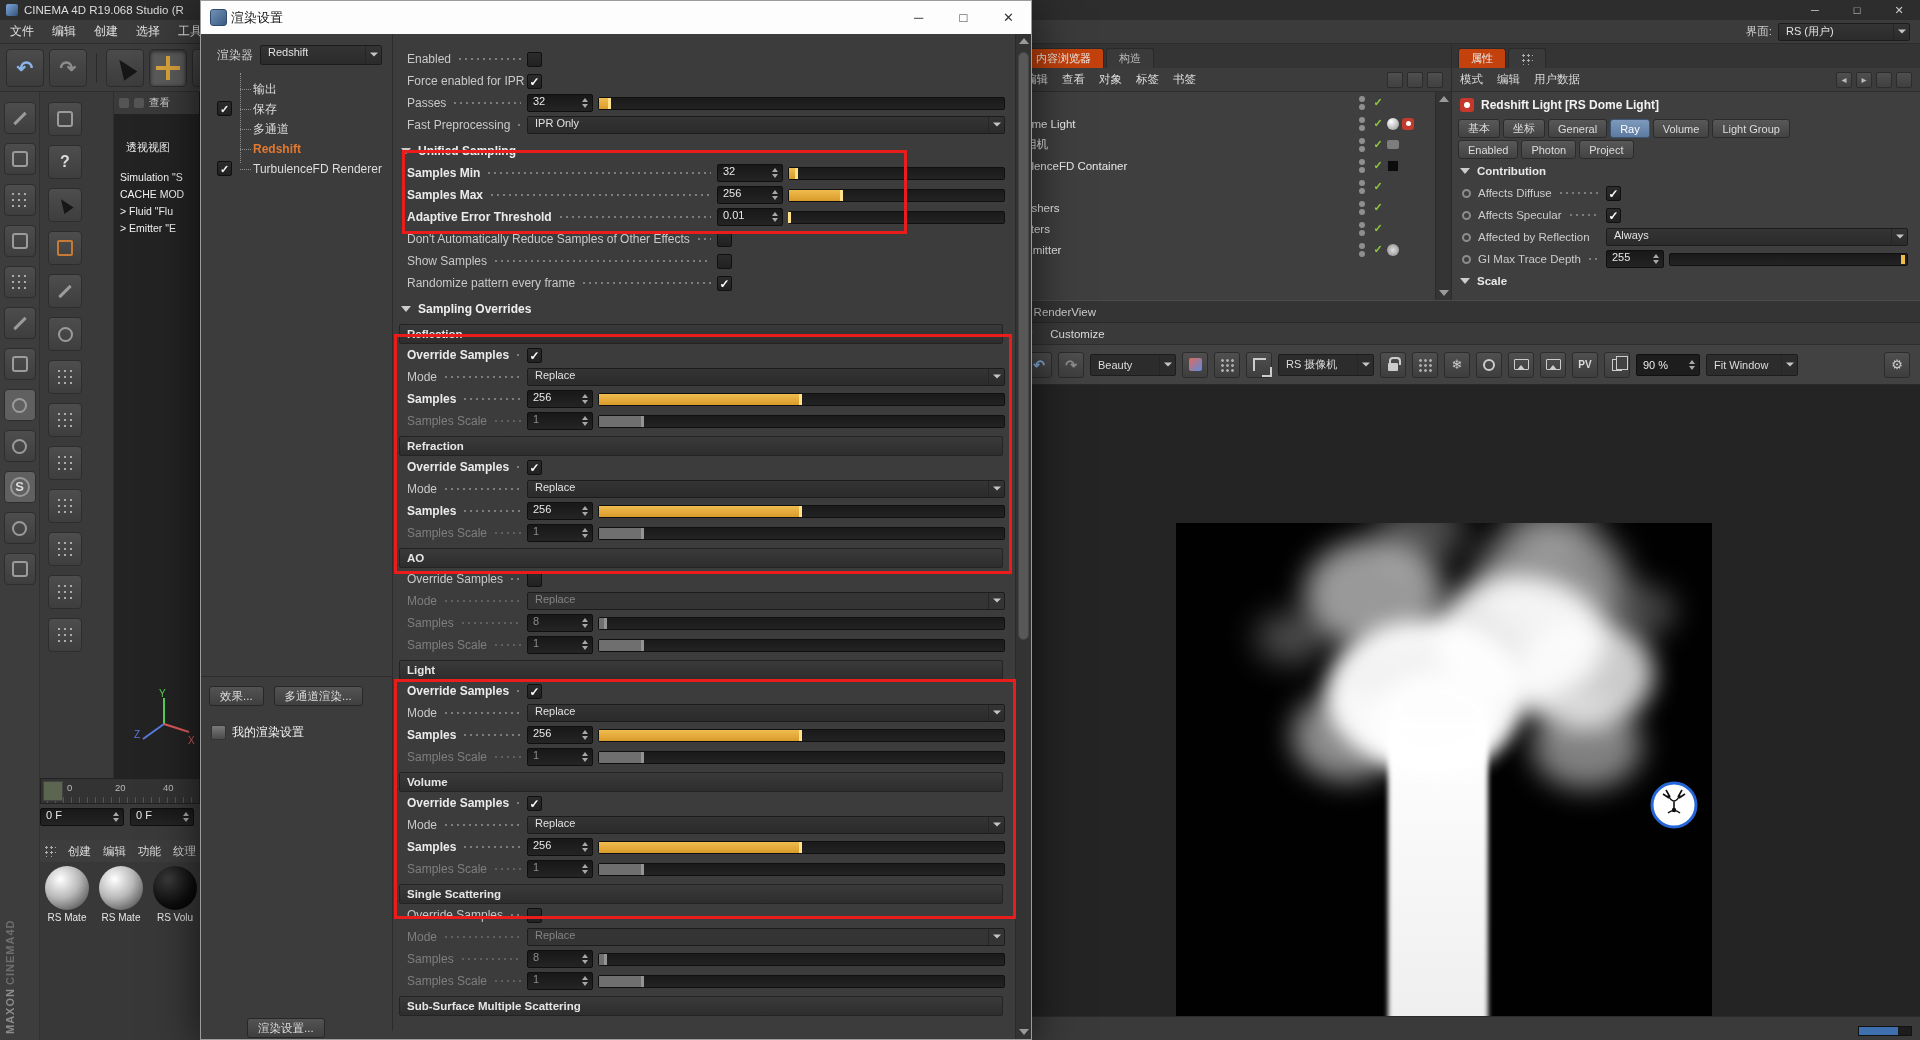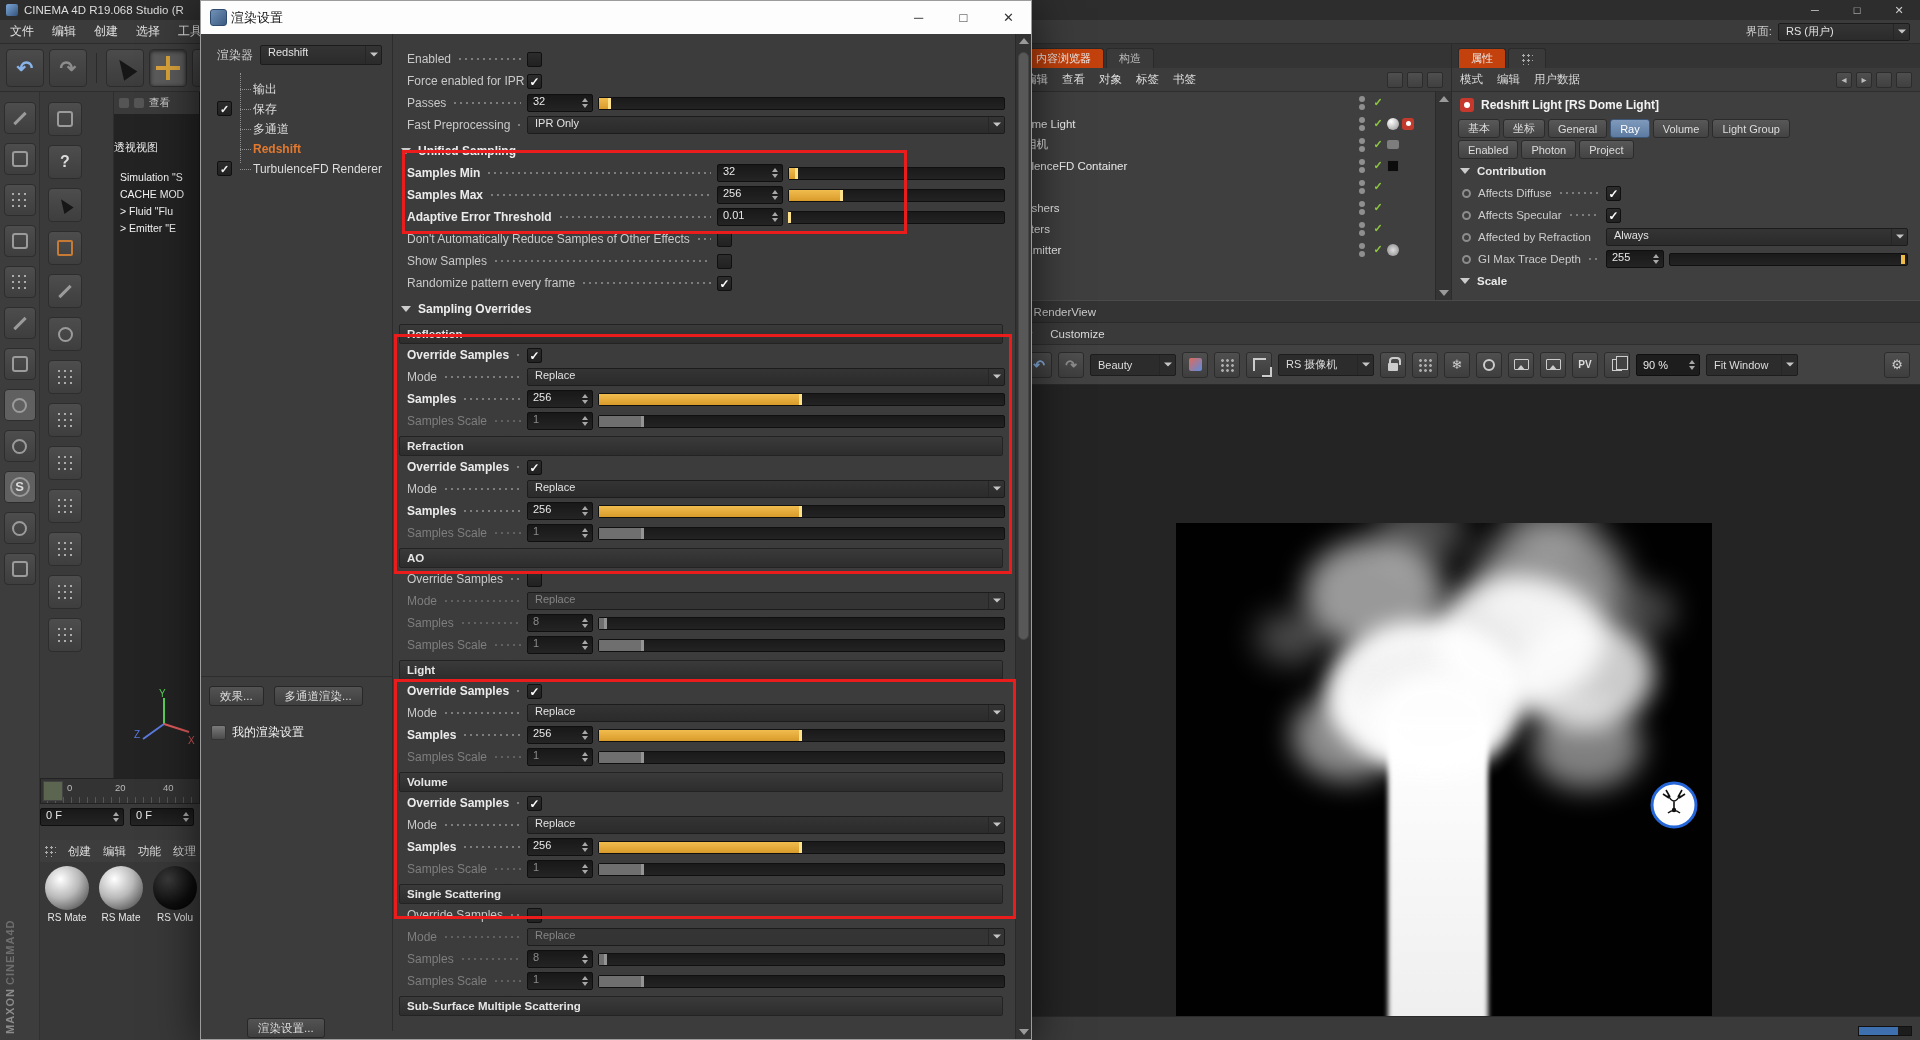--- a/index.html
+++ b/index.html
@@ -37,21 +37,21 @@
   .shC{width:19px;height:19px;background-image:radial-gradient(#ababab 1.3px,rgba(0,0,0,0) 1.5px);background-size:6px 6px}
   .shD{width:16px;height:3px;background:#9b9b9b;transform:rotate(-45deg)}
   .shE{width:16px;height:16px;border:2px solid #c77a35;border-radius:2px}
   .shQ{color:#ddd;font-size:16px;font-weight:bold}
   .shS{color:#ddd;font-size:13px;font-weight:bold;border:2px solid #999;border-radius:50%;width:20px;height:20px;line-height:16px;text-align:center}
 
   
   .vstrip{position:absolute;left:114px;top:92px;width:86px;height:686px;background:#232323;border-right:1px solid #1a1a1a}
   .vbar{height:22px;background:#3a3a3a;display:flex;align-items:center;gap:5px;padding-left:5px;font-size:10.5px;color:#ccc}
   .vdot{width:10px;height:10px;background:#555;border-radius:2px;flex:none}
-  .vplabel{padding:26px 0 0 0;font-size:11px;color:#e8e8e8}
+  .vplabel{padding:26px 0 0 12px;font-size:11px;color:#e8e8e8}
   .simlist{padding:16px 0 0 6px;display:flex;flex-direction:column;gap:5px;font-size:10.5px;color:#f2f2f2;white-space:nowrap;overflow:hidden}
   .axis{position:absolute;left:18px;bottom:26px;width:64px;height:64px}
 
   
   .tzone{position:absolute;left:40px;top:778px;width:160px;height:62px;background:#3a3a3a}
   .tl{position:absolute;left:40px;top:778px;width:160px;height:26px;background:#333;border:1px solid #222;background-image:repeating-linear-gradient(to right,#565656 0 1px,rgba(0,0,0,0) 1px 8px);background-size:100% 6px;background-position:6px 100%;background-repeat:no-repeat}
   .tlab{position:absolute;top:3px;font-size:9.5px;color:#bbb}
   .tmark{position:absolute;left:2px;top:2px;width:20px;height:20px;background:#5c6550;border:1px solid #434343}
   .frow{position:absolute;left:40px;top:808px;width:158px;height:20px;display:flex;gap:6px;overflow:hidden}
   .matzone{position:absolute;left:40px;top:840px;width:160px;height:200px;background:#383838;border-top:1px solid #2a2a2a}
@@ -558,21 +558,21 @@
       <i class="bullet"></i>
       <span class="alz">
           <span class="lbl">Affects Specular</span>
           <i class="dots"></i>
         </span>
       <span class="cb">✓</span>
     </div>
     <div class="arow">
       <i class="bullet"></i>
       <span class="alz">
-          <span class="lbl">Affected by Refraction</span>
+          <span class="lbl">Affected by Reflection</span>
         </span>
       <span class="dd" style="flex:1">
           <span>Always</span>
           <i class="dda"></i>
         </span>
     </div>
     <div class="arow">
       <i class="bullet"></i>
       <span class="alz">
           <span class="lbl">GI Max Trace Depth</span>

